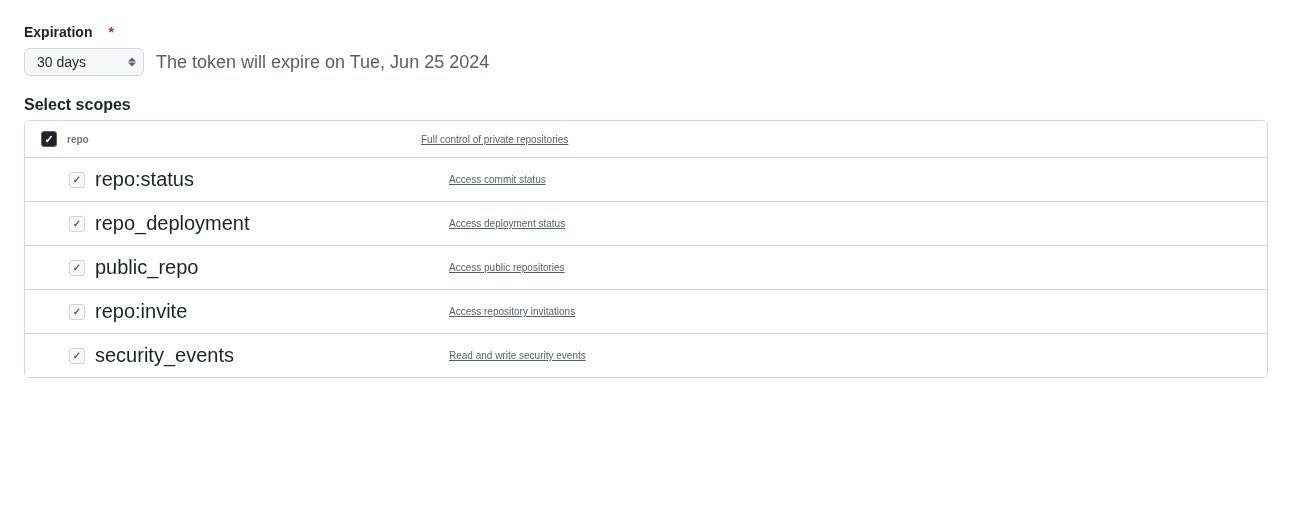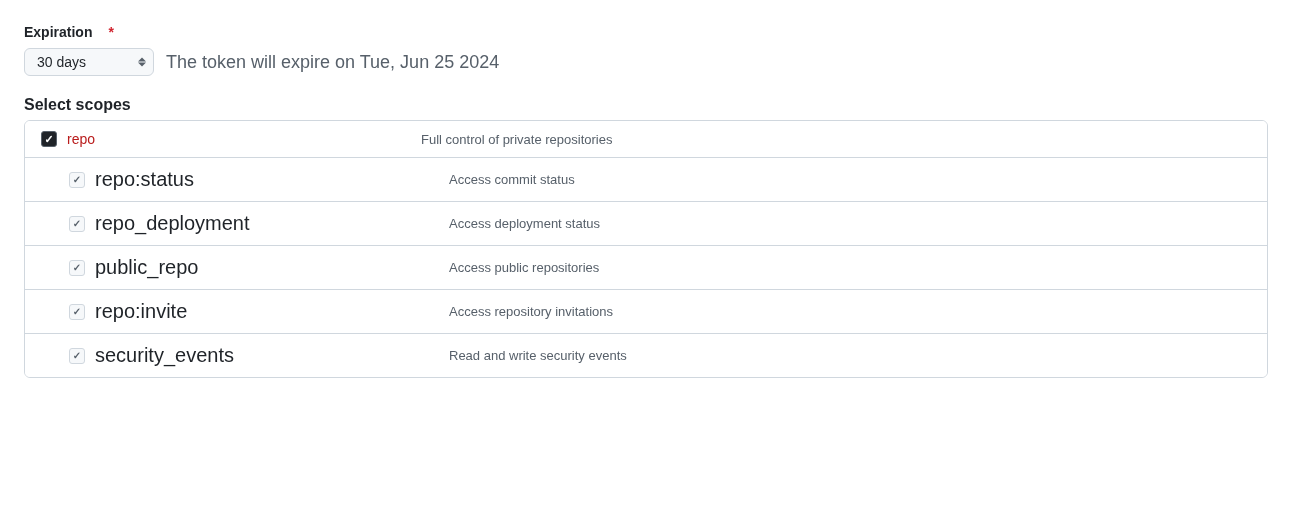--- a/index.html
+++ b/index.html
@@ -36,21 +36,21 @@
     .expiration-select {
       appearance: none;
       -webkit-appearance: none;
       border: 1px solid #d0d7de;
       border-radius: 6px;
       padding: 5px 30px 5px 12px;
       font-size: 14px;
       color: #1f2328;
       background: #f6f8fa;
       cursor: pointer;
-      width: 130px;
+      width: 120px;
       background-image: none;
     }
 
     .select-wrapper {
       position: relative;
       display: inline-block;
     }
 
     .select-arrows {
       position: absolute;
@@ -127,21 +127,22 @@
     .scope-left {
       display: flex;
       align-items: center;
       gap: 10px;
       width: 380px;
       flex-shrink: 0;
     }
 
     .scope-description {
       color: #57606a;
-      font-size: 13px;
+      font-size: 10px;
+      text-decoration: underline;
     }
 
     .checkbox-main {
       width: 16px;
       height: 16px;
       border: 1px solid #57606a;
       border-radius: 3px;
       background: #1f2328;
       display: flex;
       align-items: center;
@@ -171,23 +172,23 @@
     }
 
     .checkbox-sub .checkmark-sub {
       color: #57606a;
       font-size: 10px;
       font-weight: bold;
       line-height: 1;
     }
 
     .scope-name {
-      font-size: 14px;
-      font-weight: 400;
-      color: #b91c1c;
+      font-size: 10px;
+      font-weight: 700;
+      color: #737373;
     }
 
     .scope-name-sub {
       font-size: 20px;
       font-weight: 400;
       color: #1f2328;
     }
   </style>
 </head>
 <body>

